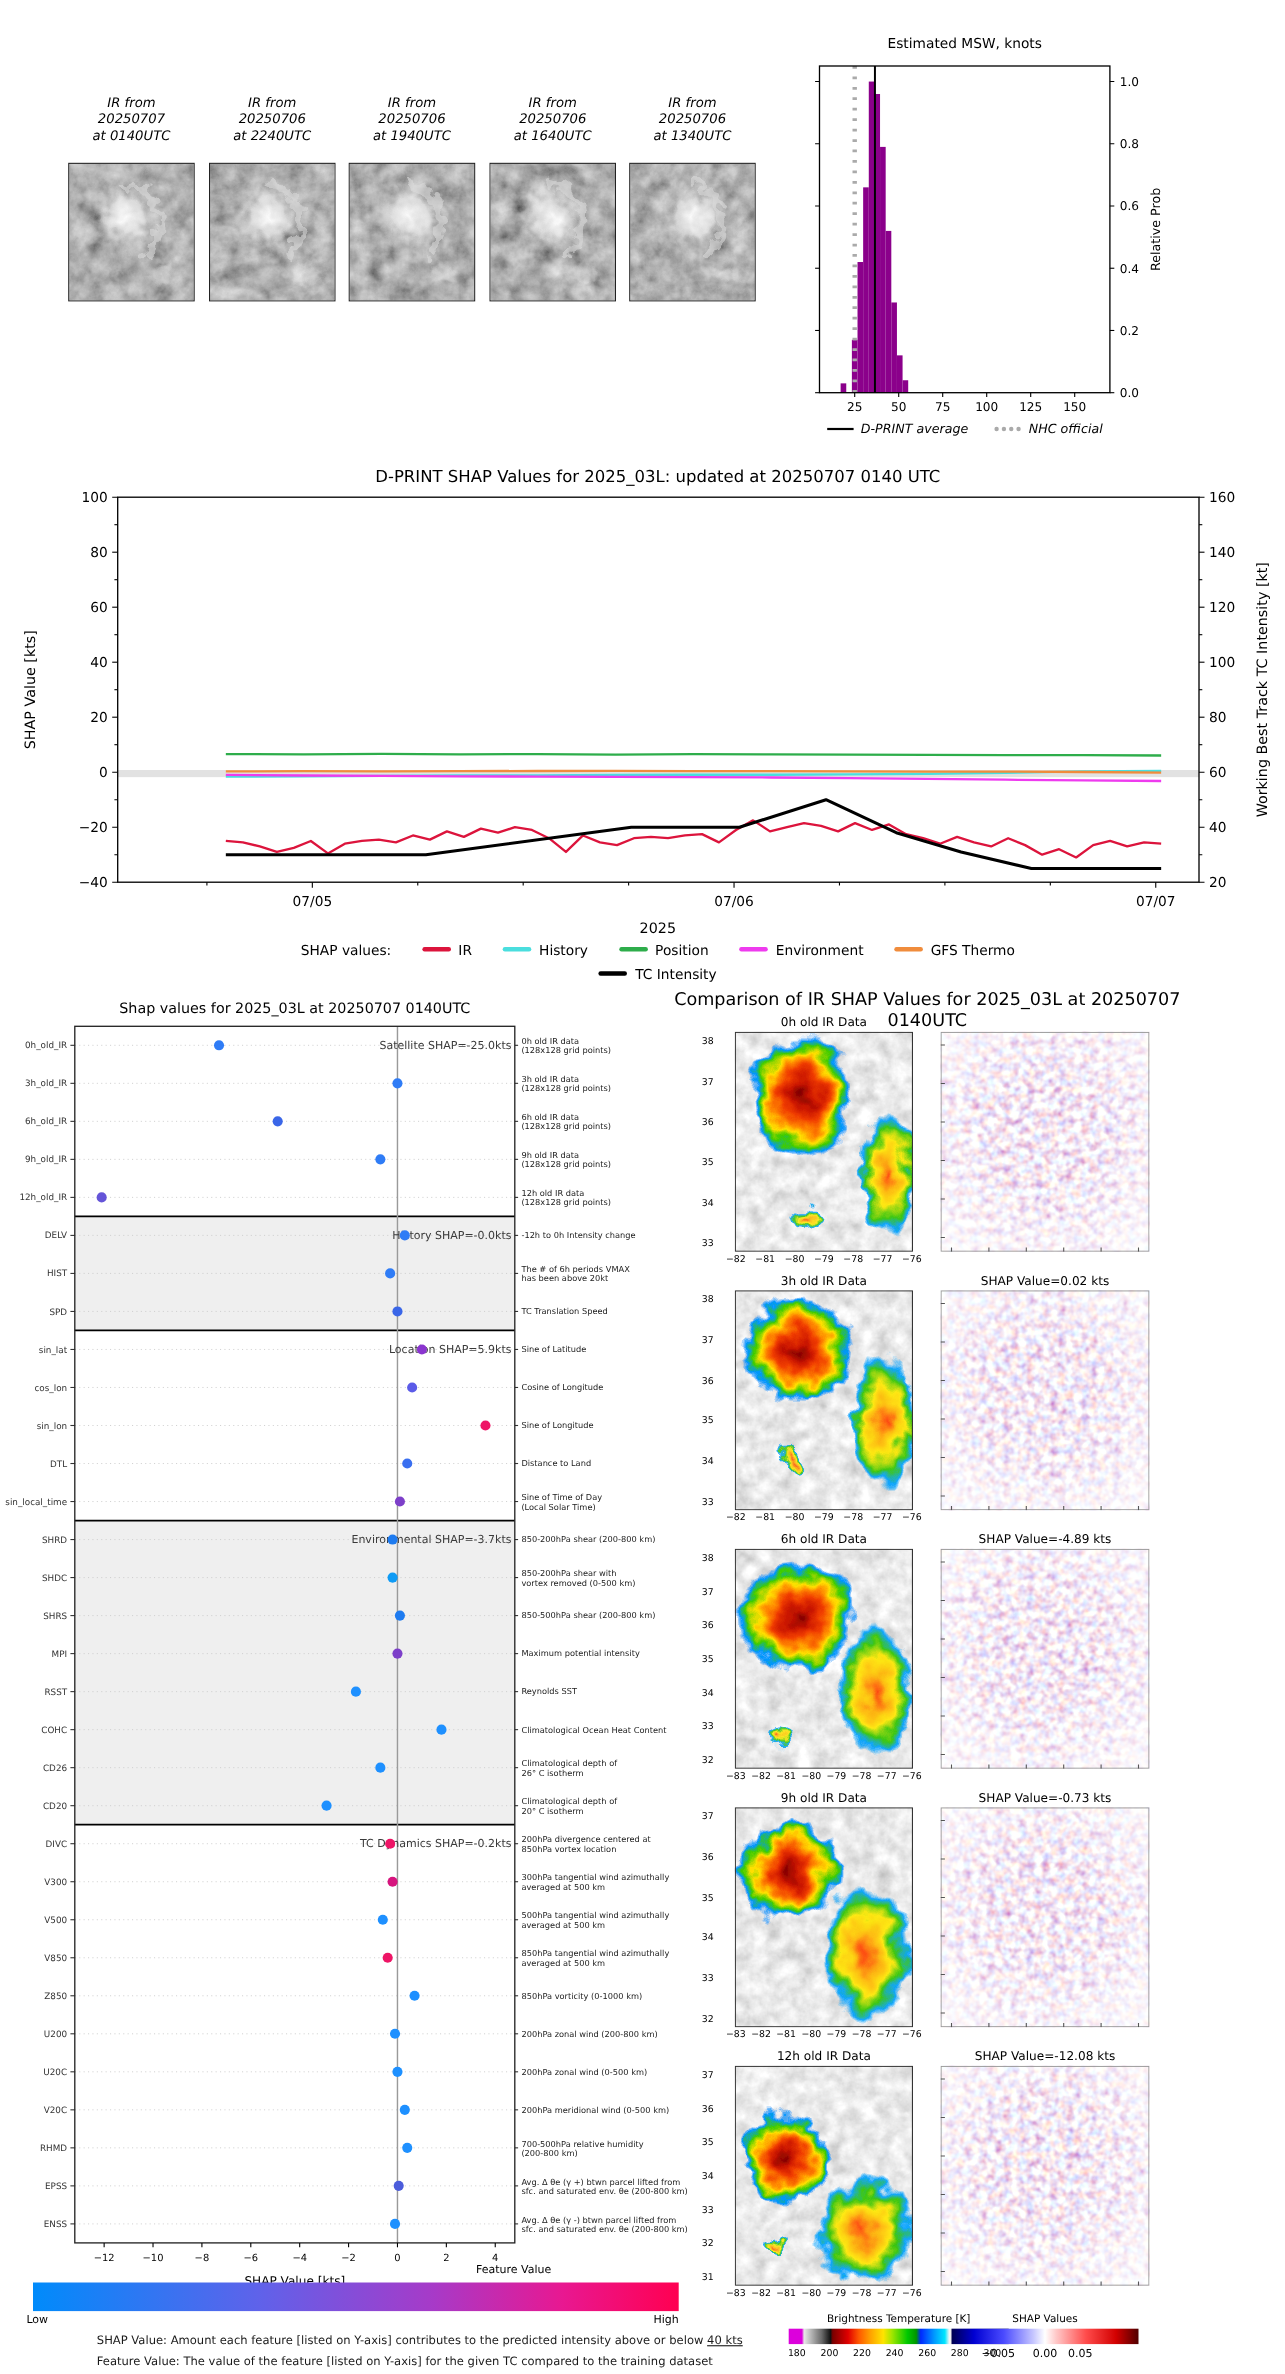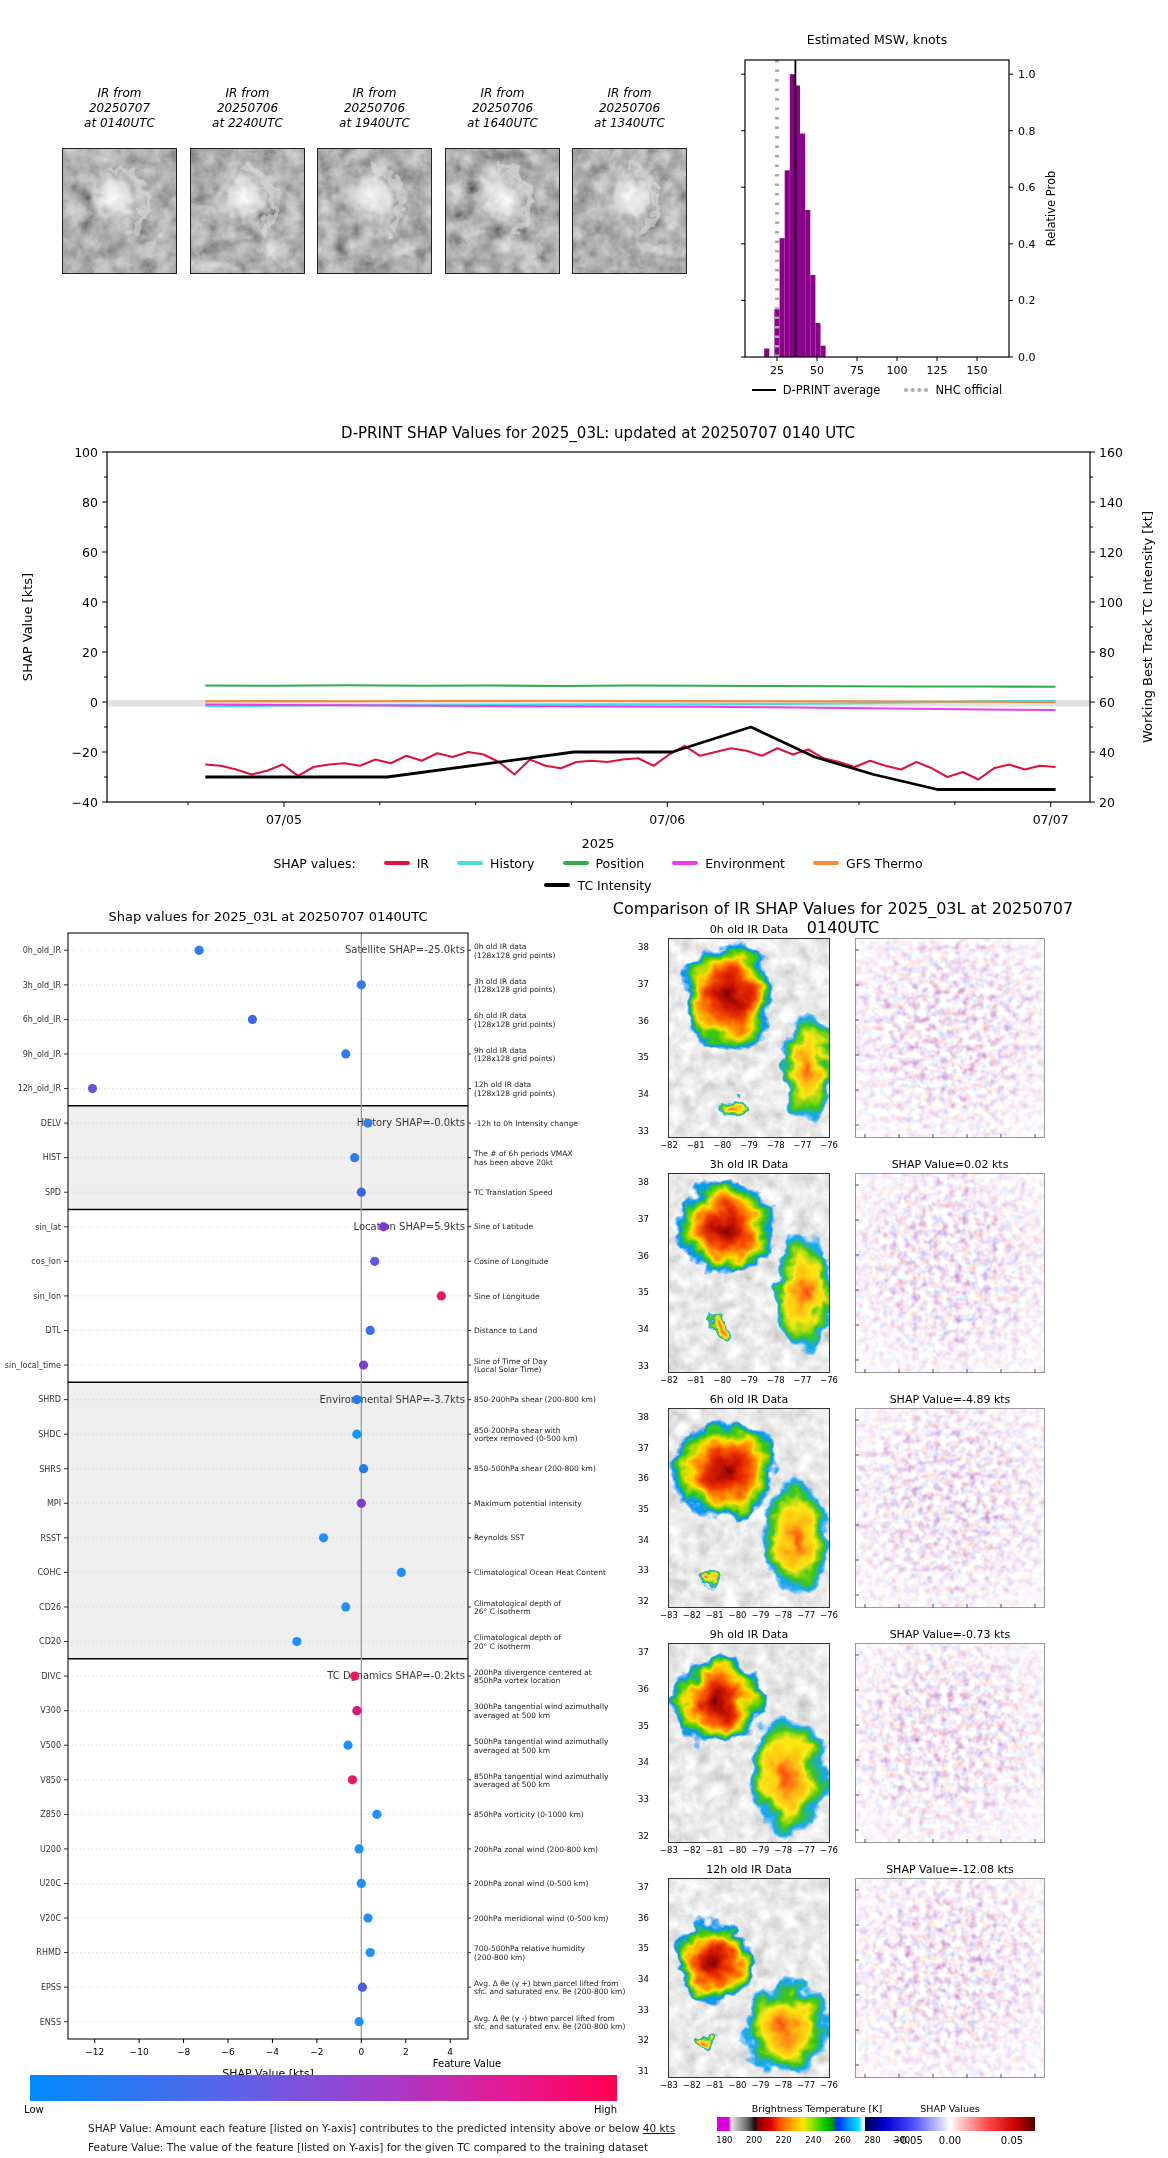--- a/index.html
+++ b/index.html
@@ -5,21 +5,21 @@
   html,body{margin:0;padding:0;background:#fff;}
   #page{position:relative;width:1168px;height:2158px;background:#fff;overflow:hidden;
         font-family:"DejaVu Sans",sans-serif;color:#000;}
   .abs{position:absolute;}
   svg{font-family:"DejaVu Sans",sans-serif;display:block;}
   #top-title{left:0;top:4px;width:940px;text-align:center;font-size:16px;}
   .thumb-wrap{top:86px;width:115px;}
   .thumb-label{text-align:center;font-size:12px;line-height:15px;height:45px;font-style:italic;}
   .thumb-svg{margin-top:17px;border:1px solid #222;}
   #hist-legend{left:700px;top:383px;width:354px;display:flex;justify-content:center;gap:24px;
-               font-size:11.5px;align-items:center;}
+               font-size:11.5px;align-items:center;font-style:italic;}
   .leg-item{display:flex;align-items:center;gap:7px;}
   .sw-line{display:inline-block;width:24px;height:0;border-top:2px solid #000;}
   .sw-dot{display:inline-block;width:24px;height:0;border-top:4px dotted #aaa;}
   #ts-legend{left:0;top:852px;width:1196px;}
   .leg-row{display:flex;justify-content:center;gap:28px;font-size:12.5px;height:22px;align-items:center;}
   .ts-sw{display:inline-block;width:26px;height:3.2px;border-radius:2px;}
   #fv-cb-title{left:317px;top:2058px;width:300px;text-align:center;font-size:10px;}
   #fv-cb{left:30px;top:2075px;width:587px;height:26px;}
   #fv-low{left:24px;top:2104px;font-size:10px;}
   #fv-high{left:467px;top:2104px;width:150px;text-align:right;font-size:10px;}
@@ -1048,15 +1048,15 @@
       </svg>
       <div class="cb-tick" style="left:127.40740740740742px;top:1240px;width:24px;">180</div>
       <div class="cb-tick" style="left:157.03703703703704px;top:1240px;width:24px;">200</div>
       <div class="cb-tick" style="left:186.66666666666666px;top:1240px;width:24px;">220</div>
       <div class="cb-tick" style="left:216.2962962962963px;top:1240px;width:24px;">240</div>
       <div class="cb-tick" style="left:245.92592592592592px;top:1240px;width:24px;">260</div>
       <div class="cb-tick" style="left:275.55555555555554px;top:1240px;width:24px;">280</div>
       <div class="cb-tick" style="left:305.1851851851852px;top:1240px;width:24px;">300</div>
       <div class="sv-tick" style="left:300.5px;top:1240px;width:44px;">−0.05</div>
       <div class="sv-tick" style="left:343px;top:1240px;width:44px;">0.00</div>
-      <div class="sv-tick" style="left:405px;top:1240px;width:44px;">0.05</div>
+      <div class="sv-tick" style="left:375px;top:1240px;width:44px;">0.05</div>
     </div>
 </div>
 
 </body></html>

